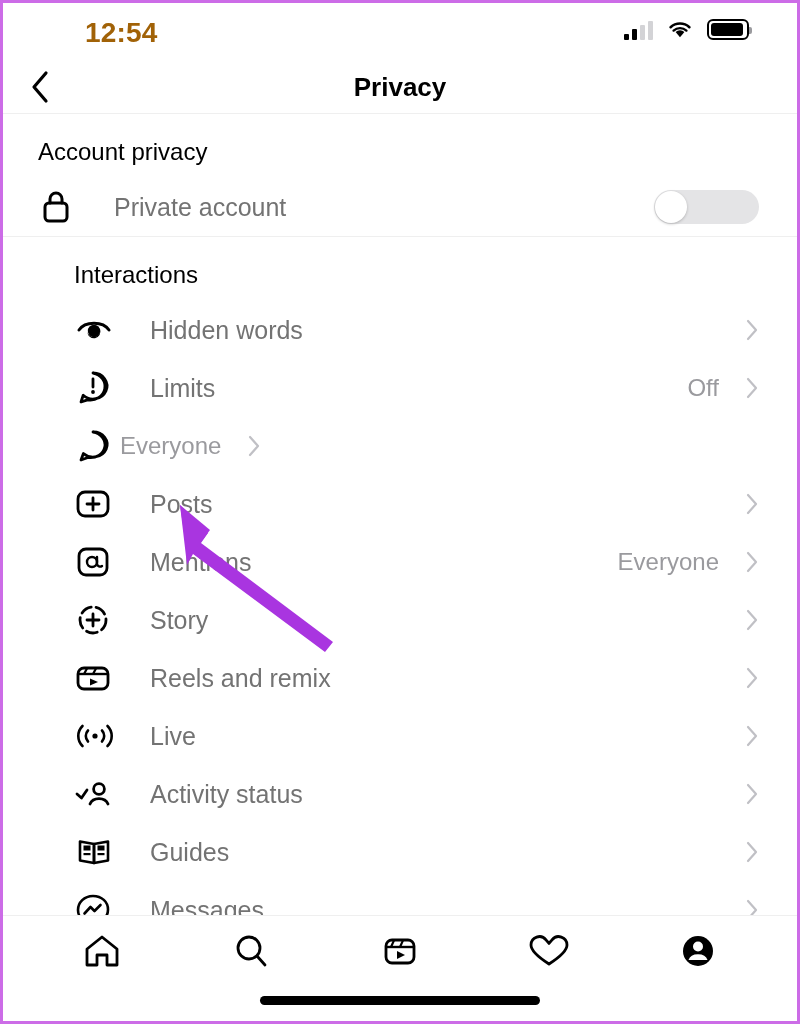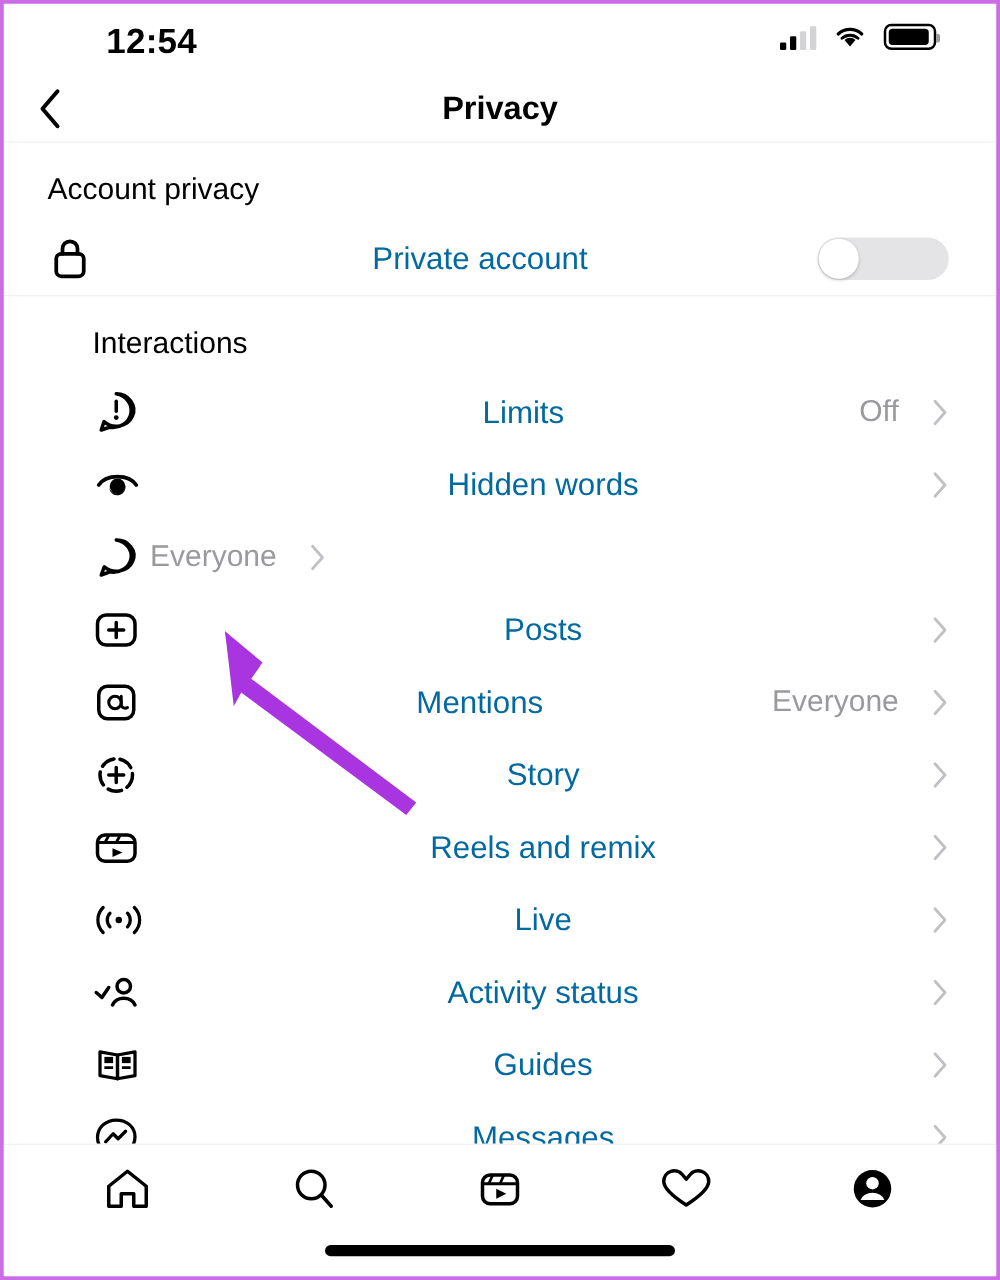--- a/index.html
+++ b/index.html
@@ -26,21 +26,21 @@
     position: relative;
     height: 58px;
     box-sizing: border-box;
   }
   .status-time {
     position: absolute;
     left: 82px;
     top: 14px;
     font-size: 28px;
     font-weight: bold;
-    color: #000000;
+    color: #a16207;
     letter-spacing: 0.2px;
   }
   .status-right {
     position: absolute;
     right: 48px;
     top: 16px;
     display: flex;
     align-items: center;
     gap: 14px;
   }
@@ -143,24 +143,23 @@
     width: 46px;
     min-width: 46px;
     height: 40px;
     display: flex;
     align-items: center;
     justify-content: flex-start;
   }
   .row-label {
     flex: 1;
     font-size: 25px;
-    color: #0369a1;
+    color: #737373;
     padding-left: 30px;
     white-space: nowrap;
-    text-align: center;
   }
   .row-value {
     font-size: 24px;
     color: #9a9a9e;
     padding-right: 26px;
     white-space: nowrap;
   }
   .row-chevron {
     width: 14px;
     display: flex;
@@ -285,45 +284,45 @@
         <div class="knob"></div>
       </div>
     </div>
   </div>
 
   <div class="section list-wrap">
     <div class="section-title">Interactions</div>
 
     <div class="row">
       <div class="row-icon">
-        <svg width="38" height="38" viewBox="0 0 38 38">
-          <path d="M19 4 a14 13 0 1 1 -9.8 22.3 L7 33 l6.6 -2.2 A14 13 0 0 0 19 4 Z" stroke="#000" stroke-width="2.8" fill="none" stroke-linejoin="round"></path>
-          <path d="M19 10 v8" stroke="#000" stroke-width="2.8" stroke-linecap="round"></path>
-          <circle cx="19" cy="23" r="1.9" fill="#000"></circle>
-        </svg>
-      </div>
-      <div class="row-label">Limits</div>
-      <div class="row-value">Off</div>
-      <div class="row-chevron">
-        <svg width="14" height="24" viewBox="0 0 14 24">
-            <path d="M3 3 L11 12 L3 21" stroke="currentColor" stroke-width="2.2" fill="none" stroke-linecap="round" stroke-linejoin="round"></path>
-          </svg>
-      </div>
-    </div>
-
-    <div class="row">
-      <div class="row-icon">
         <svg width="40" height="34" viewBox="0 0 40 34">
           <path d="M5 17 C11 8 29 8 35 17" stroke="#000" stroke-width="3" fill="none" stroke-linecap="round"></path>
           <path d="M26 16.5 a6.5 6.5 0 1 1 -12.6 2.2 a5 5 0 0 0 12.6 -2.2 Z" fill="#000"></path>
           <circle cx="20" cy="18" r="6.2" fill="#000"></circle>
         </svg>
       </div>
       <div class="row-label">Hidden words</div>
       <div class="row-value"></div>
+      <div class="row-chevron">
+        <svg width="14" height="24" viewBox="0 0 14 24">
+            <path d="M3 3 L11 12 L3 21" stroke="currentColor" stroke-width="2.2" fill="none" stroke-linecap="round" stroke-linejoin="round"></path>
+          </svg>
+      </div>
+    </div>
+
+    <div class="row">
+      <div class="row-icon">
+        <svg width="38" height="38" viewBox="0 0 38 38">
+          <path d="M19 4 a14 13 0 1 1 -9.8 22.3 L7 33 l6.6 -2.2 A14 13 0 0 0 19 4 Z" stroke="#000" stroke-width="2.8" fill="none" stroke-linejoin="round"></path>
+          <path d="M19 10 v8" stroke="#000" stroke-width="2.8" stroke-linecap="round"></path>
+          <circle cx="19" cy="23" r="1.9" fill="#000"></circle>
+        </svg>
+      </div>
+      <div class="row-label">Limits</div>
+      <div class="row-value">Off</div>
       <div class="row-chevron">
         <svg width="14" height="24" viewBox="0 0 14 24">
             <path d="M3 3 L11 12 L3 21" stroke="currentColor" stroke-width="2.2" fill="none" stroke-linecap="round" stroke-linejoin="round"></path>
           </svg>
       </div>
     </div>
 
     <div class="row">
       <div class="row-icon">
         <svg width="38" height="38" viewBox="0 0 38 38">

